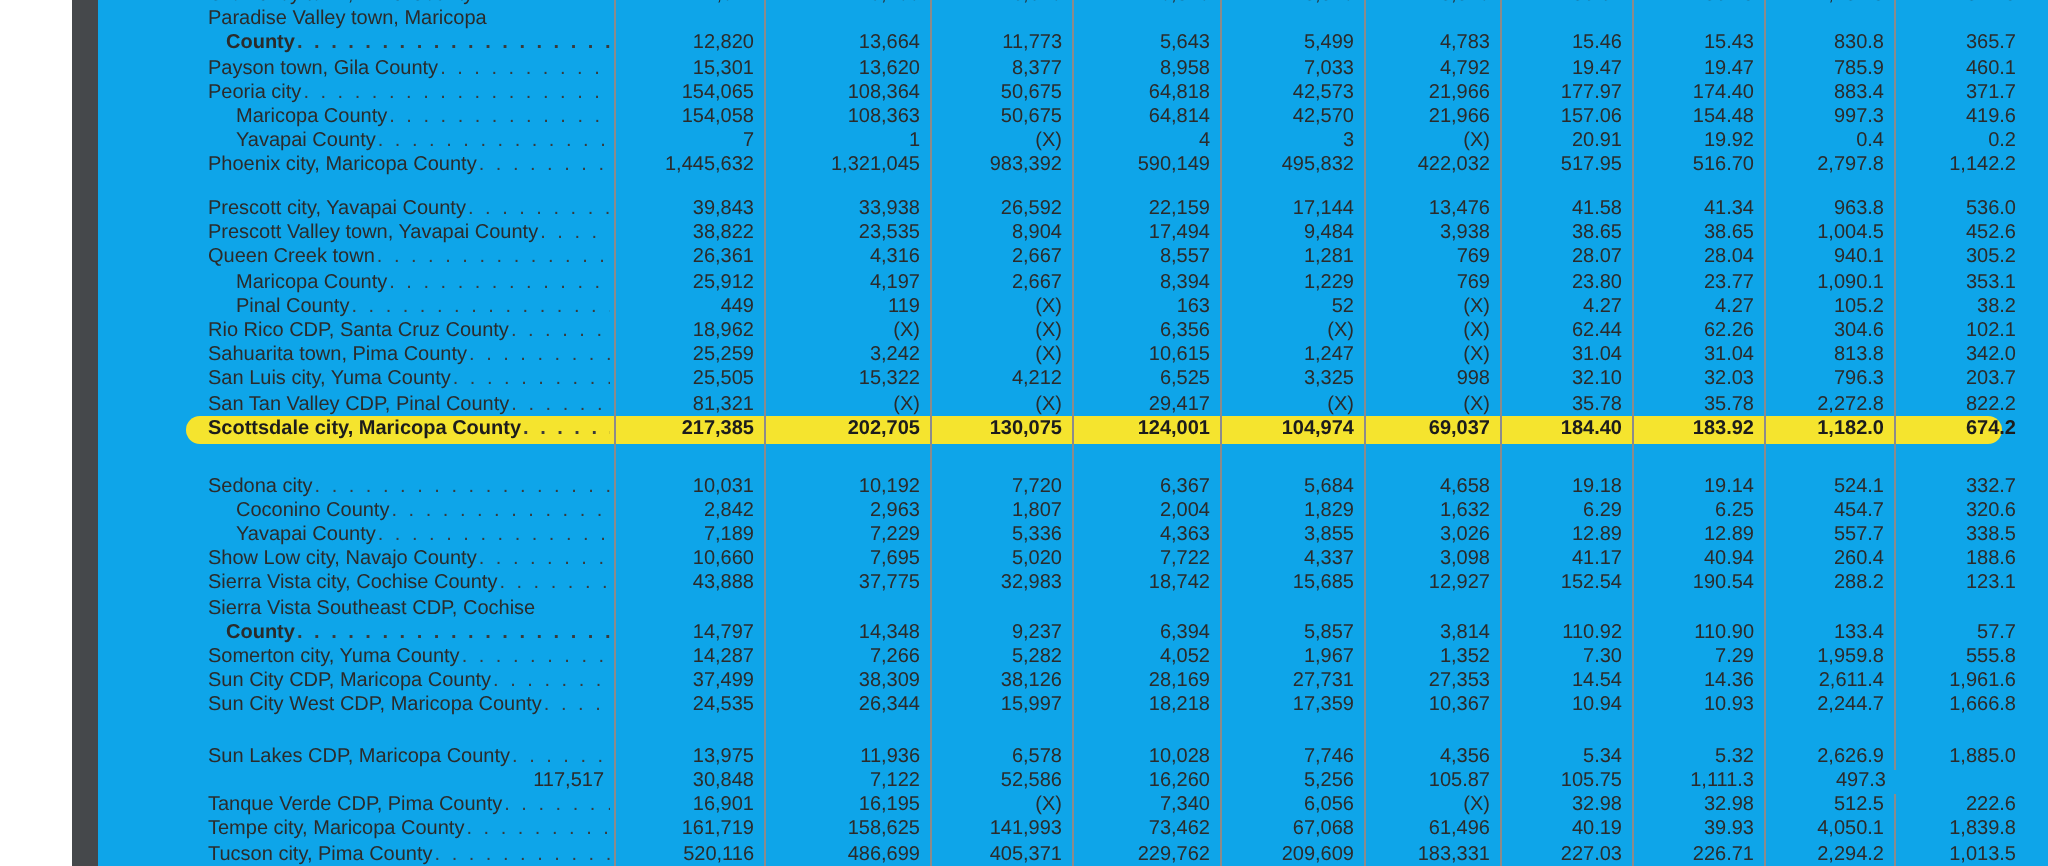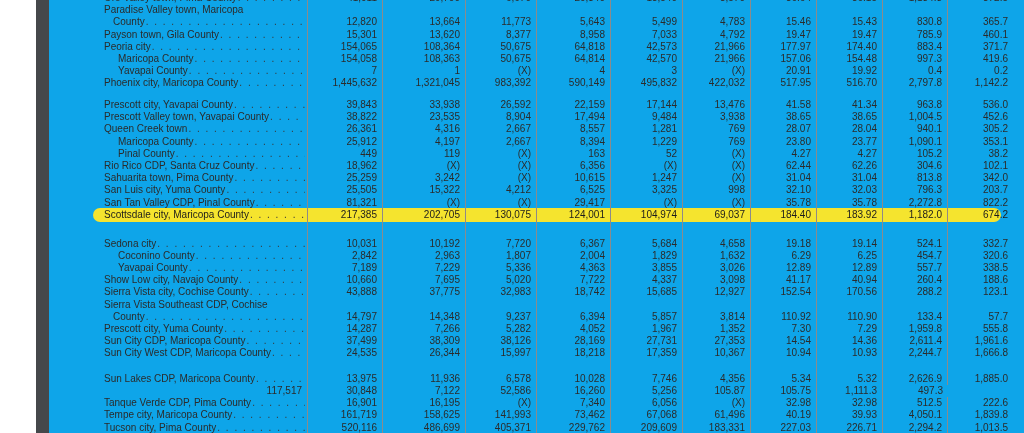--- a/index.html
+++ b/index.html
@@ -25,29 +25,29 @@
     font-size:10px;
     line-height:12.2px;
     color:#2b2b2b;
     position:relative;
     z-index:1;
     overflow:hidden;
   }
   .cell:last-child{border-right:none;text-align:right;}
   .num{text-align:right;padding-right:5px;white-space:nowrap;}
   .name{display:flex;align-items:baseline;padding-left:13px;}
-  .name.ind1{padding-left:22px;}
+  .name.ind1{padding-left:22px;font-weight:bold;}
   .name.ind2{padding-left:27px;justify-content:center;}
   .lbl{white-space:nowrap;}
   .dots{flex:1;overflow:hidden;white-space:nowrap;margin:0 2px 0 1px;}
   .dots::after{
     content:". . . . . . . . . . . . . . . . . . . . . . . . . . . . . . . . . . . . . . . . . . . .";
     letter-spacing:1.5px;color:#3a3a3a;
   }
-  .trow.hl{font-weight:normal;}
+  .trow.hl{font-weight:bold;}
   .trow.hl .cell{color:#1c1c1c;}
   .trow.hl::before{
     content:"";
     position:absolute;
     left:2px;top:-1px;
     width:908px;height:14px;
     background:#f5e42e;
     border-radius:7px;
     z-index:0;
   }
@@ -439,21 +439,21 @@
           <span class="lbl">Sierra Vista city, Cochise County</span>
           <span class="dots"></span>
         </div>
         <div class="cell num">43,888</div>
         <div class="cell num">37,775</div>
         <div class="cell num">32,983</div>
         <div class="cell num">18,742</div>
         <div class="cell num">15,685</div>
         <div class="cell num">12,927</div>
         <div class="cell num">152.54</div>
-        <div class="cell num">170.56</div>
+        <div class="cell num">190.54</div>
         <div class="cell num">288.2</div>
         <div class="cell num">123.1</div>
       </div>
       <div class="trow">
         <div class="cell name">
           <span class="lbl">Sierra Vista Southeast CDP, Cochise</span>
         </div>
         <div class="cell num"></div>
         <div class="cell num"></div>
         <div class="cell num"></div>
@@ -476,21 +476,21 @@
         <div class="cell num">6,394</div>
         <div class="cell num">5,857</div>
         <div class="cell num">3,814</div>
         <div class="cell num">110.92</div>
         <div class="cell num">110.90</div>
         <div class="cell num">133.4</div>
         <div class="cell num">57.7</div>
       </div>
       <div class="trow">
         <div class="cell name">
-          <span class="lbl">Prescott city, Yuma County</span>
+          <span class="lbl">Somerton city, Yuma County</span>
           <span class="dots"></span>
         </div>
         <div class="cell num">14,287</div>
         <div class="cell num">7,266</div>
         <div class="cell num">5,282</div>
         <div class="cell num">4,052</div>
         <div class="cell num">1,967</div>
         <div class="cell num">1,352</div>
         <div class="cell num">7.30</div>
         <div class="cell num">7.29</div>

